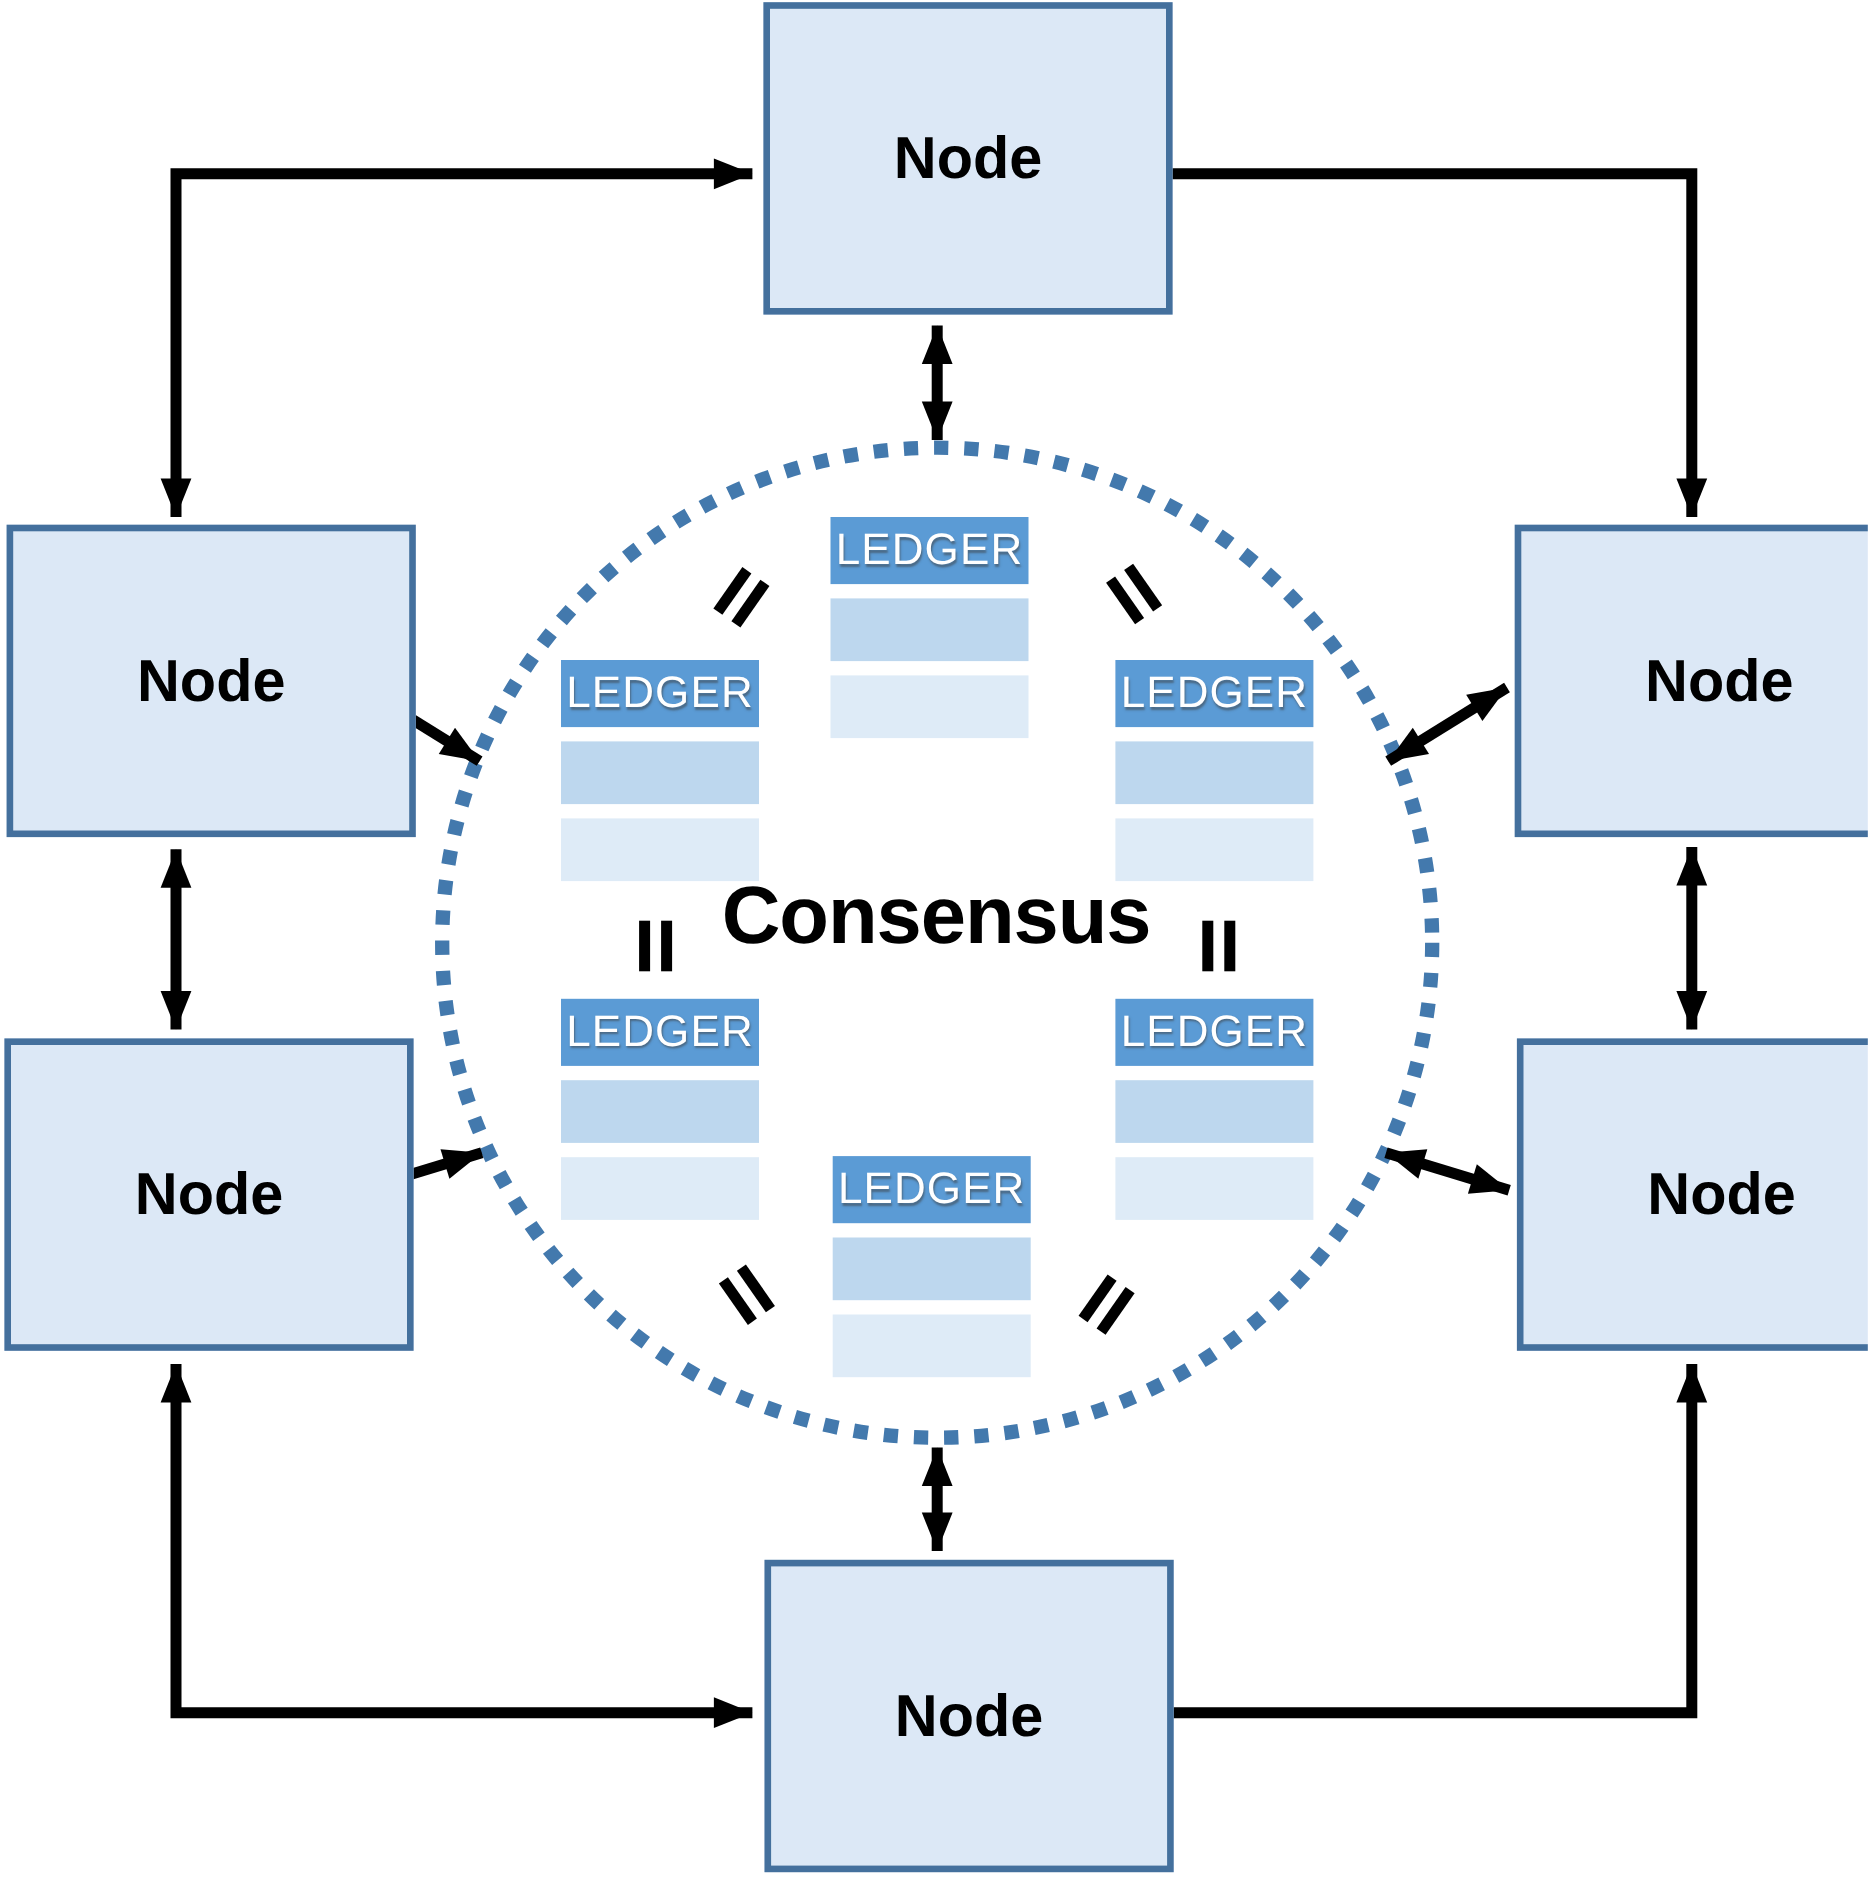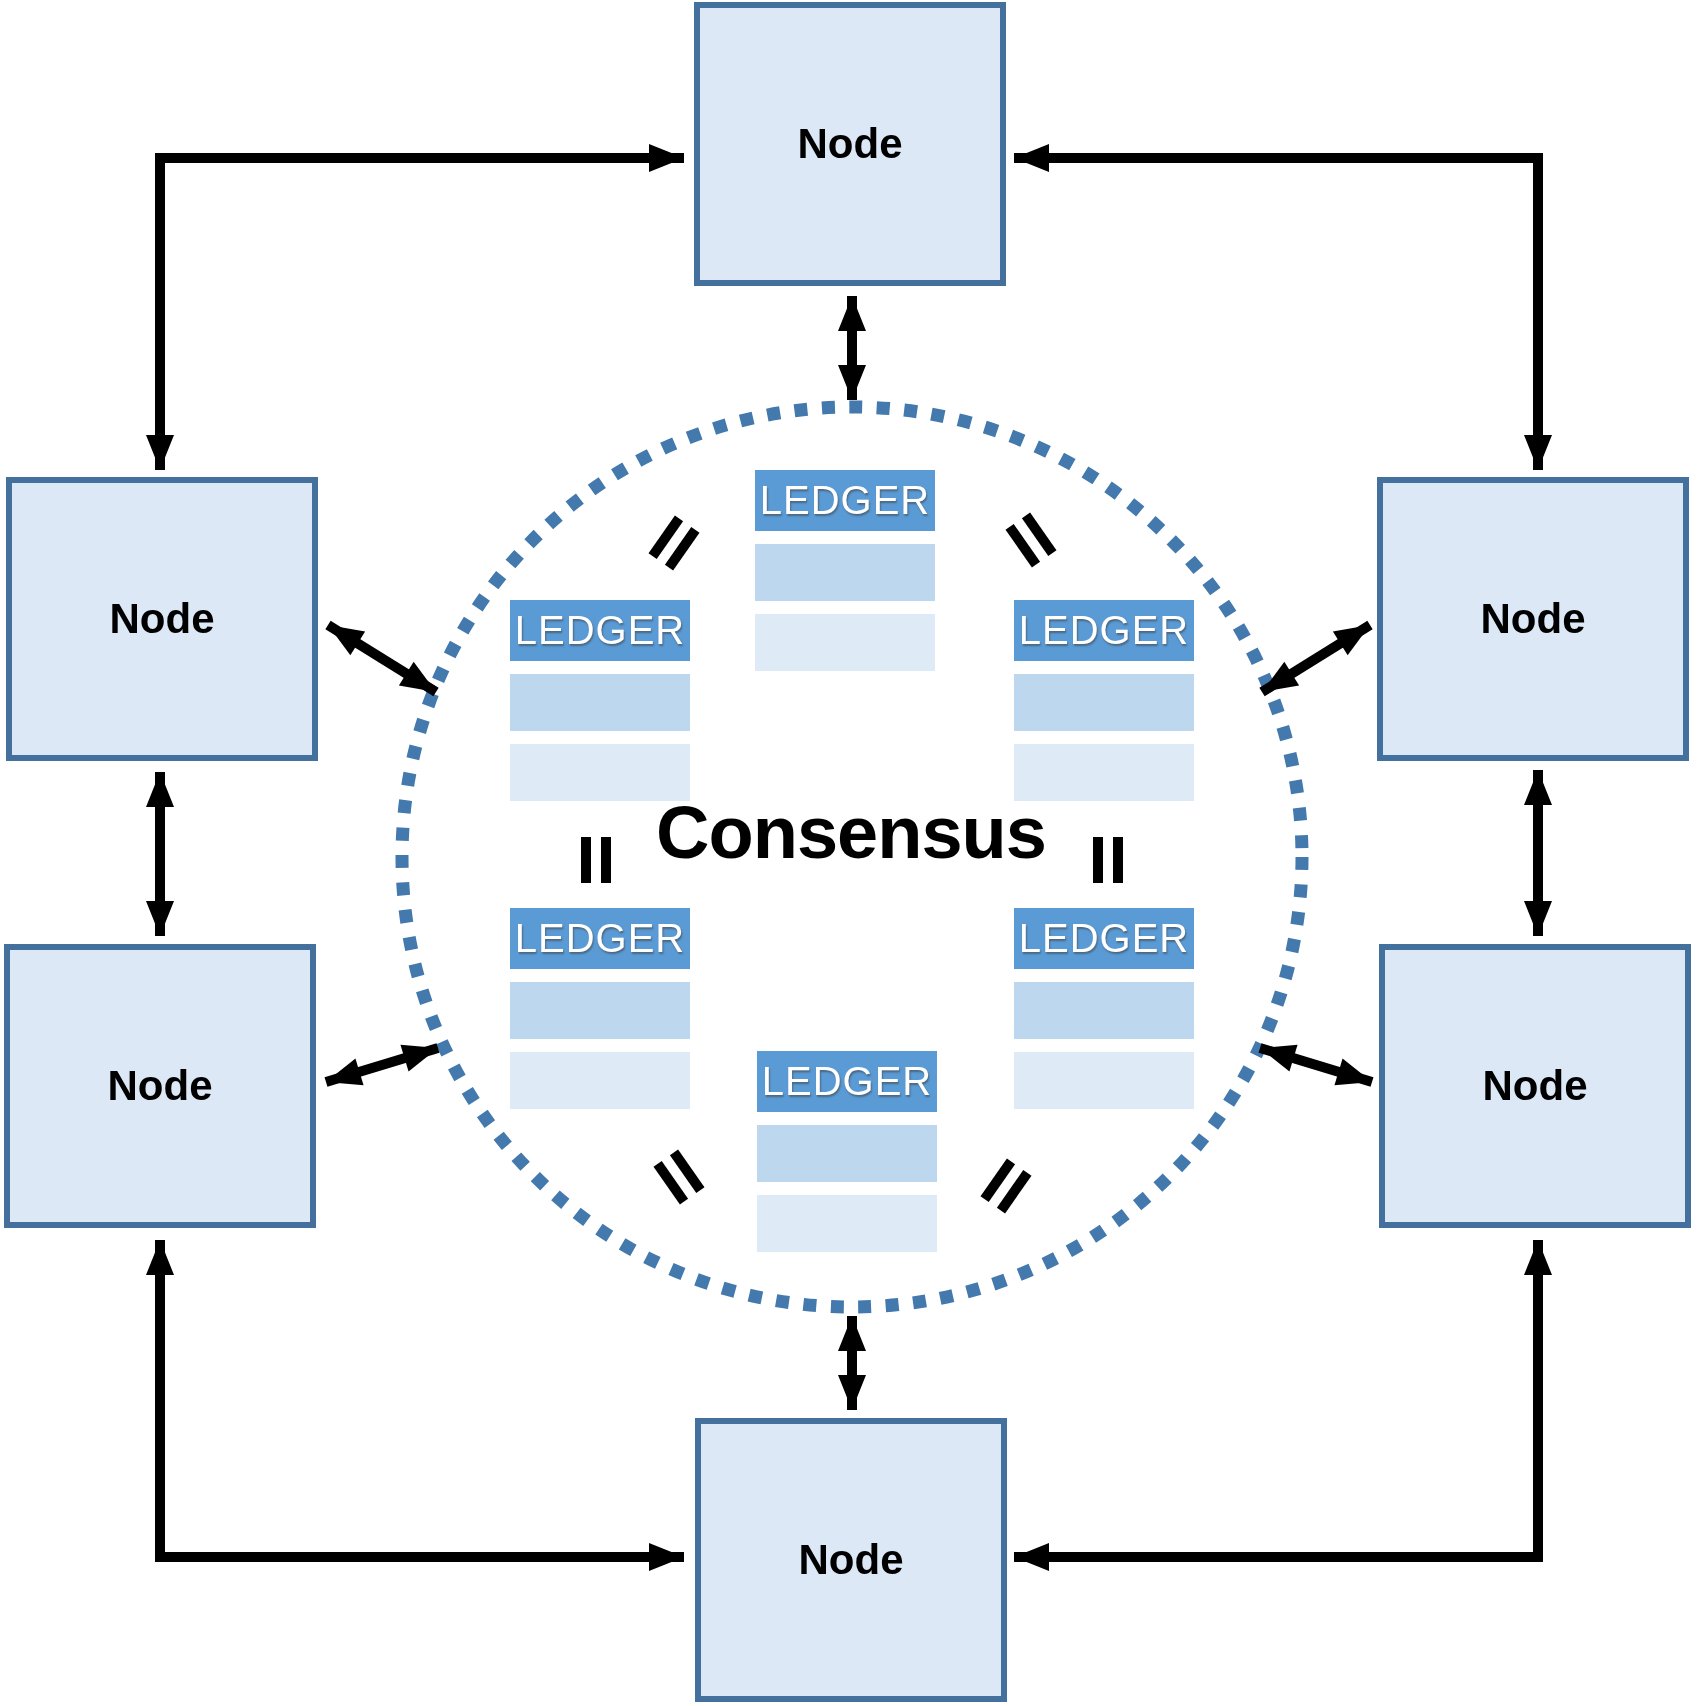--- a/index.html
+++ b/index.html
@@ -5,24 +5,24 @@
   html,body{margin:0;padding:0;background:#ffffff;}
   body{
     width:1698px;height:1706px;position:relative;overflow:hidden;
     font-family:"Liberation Sans",sans-serif;
     --node-fill:#dce8f6; --node-border:#44709d; --ledger-header:#5b9bd5;
     --ledger-row1:#bdd7ee; --ledger-row2:#deebf7; --circle-dots:#4379ad; --arrow:#000;
   }
   #arrow-layer{position:absolute;left:0;top:0;width:1698px;height:1706px;z-index:1;}
 
   .node{
-    position:absolute;width:312px;height:284px;box-sizing:border-box;
+    position:absolute;width:372px;height:284px;box-sizing:border-box;
     background:var(--node-fill);border:6px solid var(--node-border);
     display:flex;align-items:center;justify-content:center;
-    font-weight:bold;font-size:42px;color:#000;z-index:2;
+    font-weight:bold;font-size:54px;color:#000;z-index:2;
   }
   .node-top{left:694px;top:2px;}
   .node-left-top{left:6px;top:477px;}
   .node-right-top{left:1377px;top:477px;}
   .node-left-bottom{left:4px;top:944px;}
   .node-right-bottom{left:1379px;top:944px;}
   .node-bottom{left:695px;top:1418px;}
 
   .ledger{position:absolute;width:180px;z-index:2;}
   .ledger-header{

